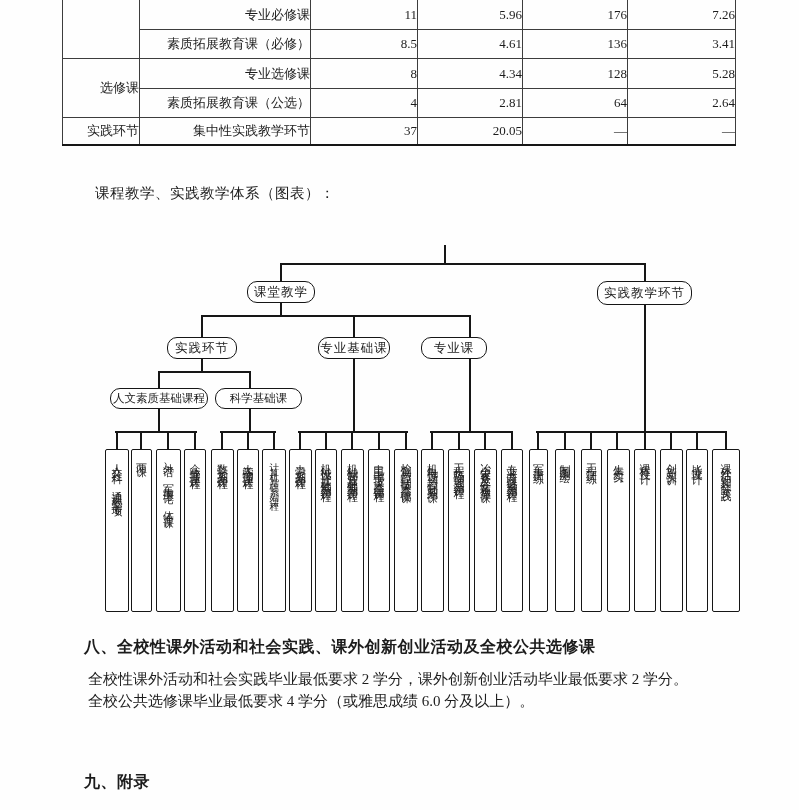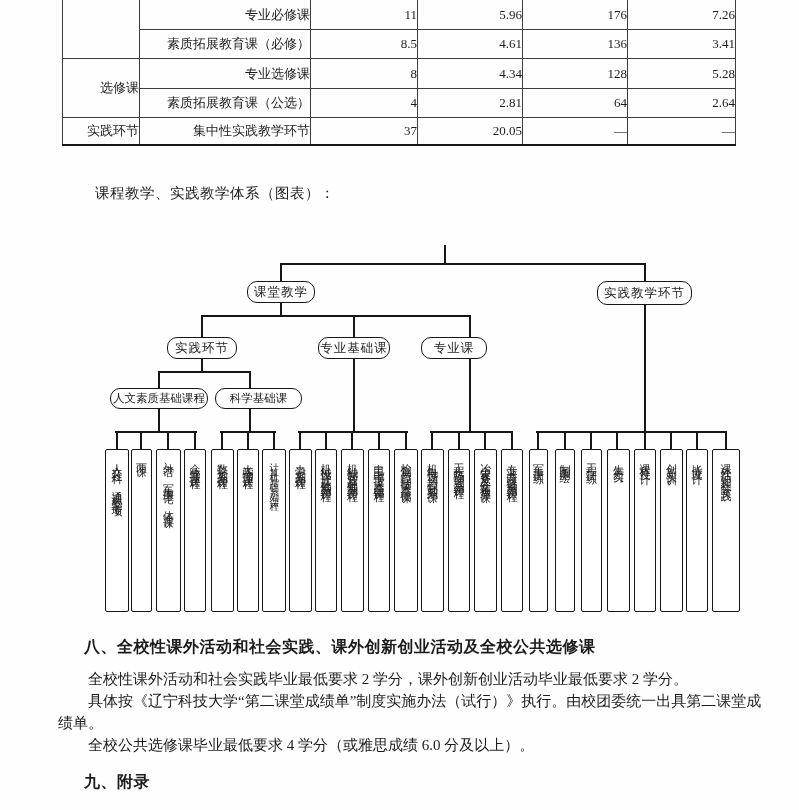--- a/index.html
+++ b/index.html
@@ -254,18 +254,17 @@
   <div class="leaf" style="left:686px; width:22px;">
       <span class="vtext">毕业设计</span>
     </div>
   <div class="leaf" style="left:712px; width:28px;">
       <span class="vtext">课外活动和社会实践</span>
     </div>
 
   <div class="h8">八、全校性课外活动和社会实践、课外创新创业活动及全校公共选修课</div>
   <div class="paras">
     <p>全校性课外活动和社会实践毕业最低要求 2 学分，课外创新创业活动毕业最低要求 2 学分。</p>
-    <p>具体按《辽宁科技大学“第二课堂成绩单”制度实施办法（试行）》执行。由校团委统一出具第二课堂成绩单。</p>
     <p>全校公共选修课毕业最低要求 4 学分（或雅思成绩 6.0 分及以上）。</p>
   </div>
   <div class="h9">九、附录</div>
 
 </div>
 
 </body></html>

